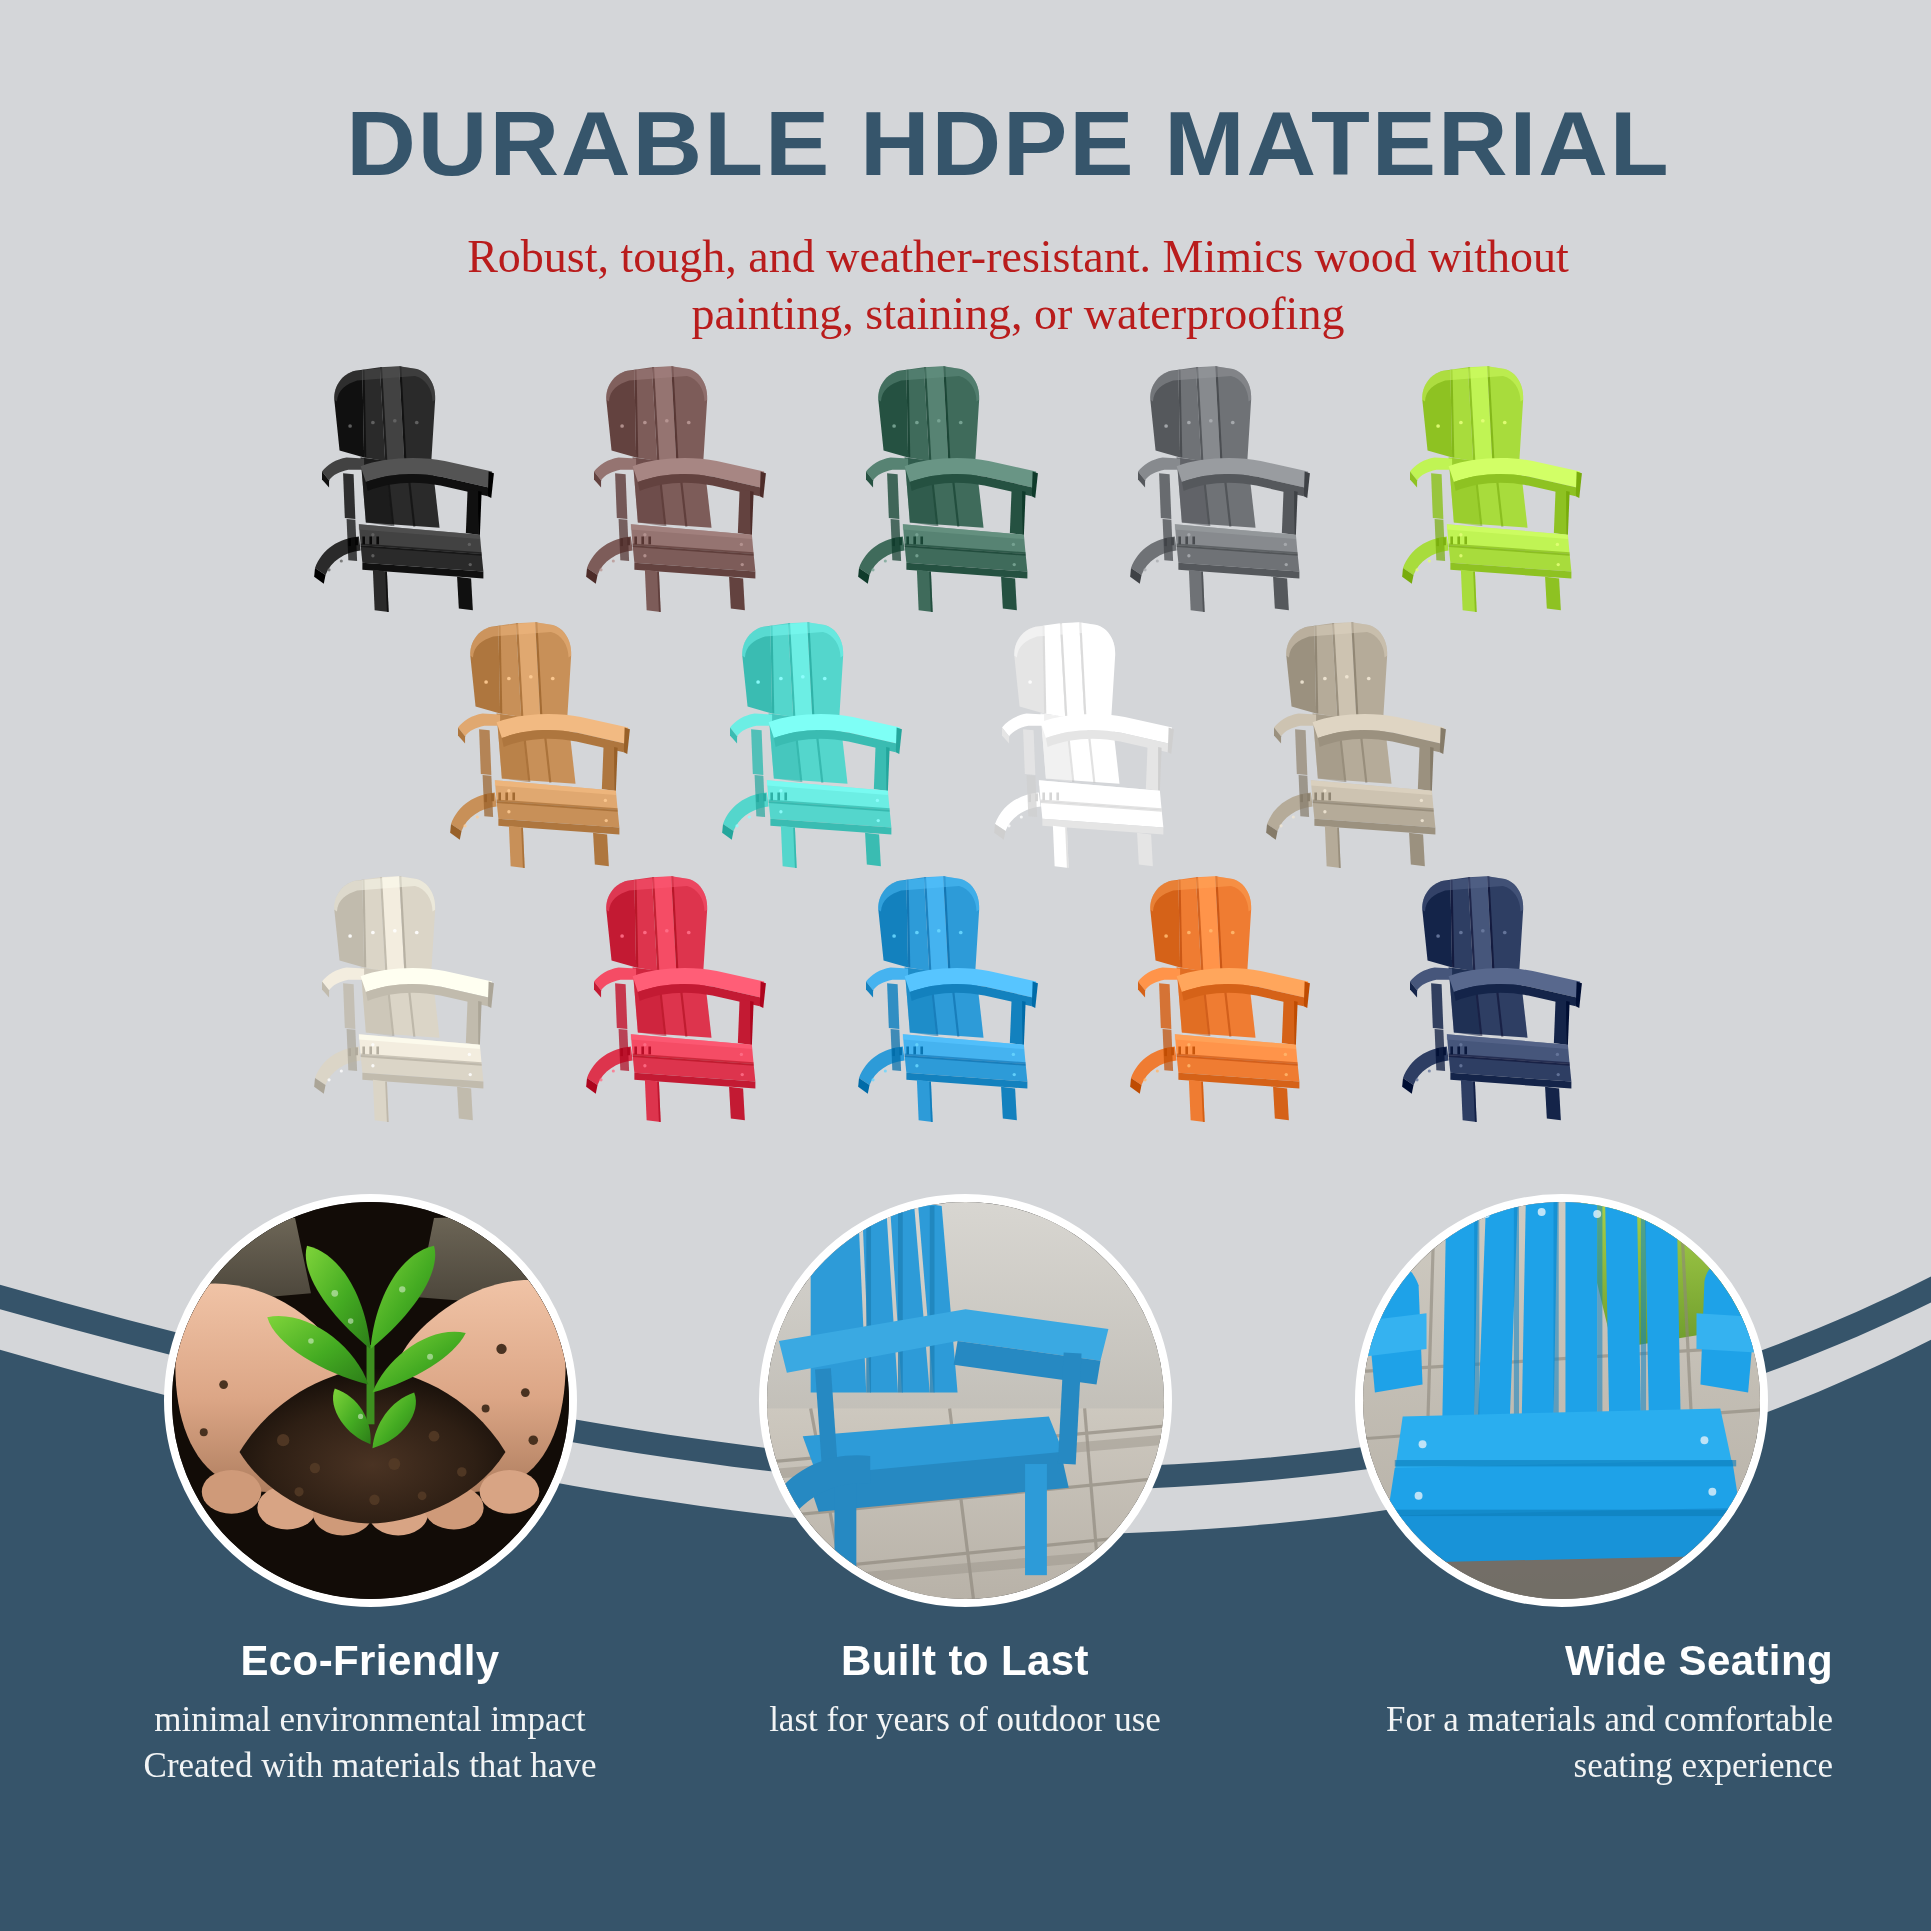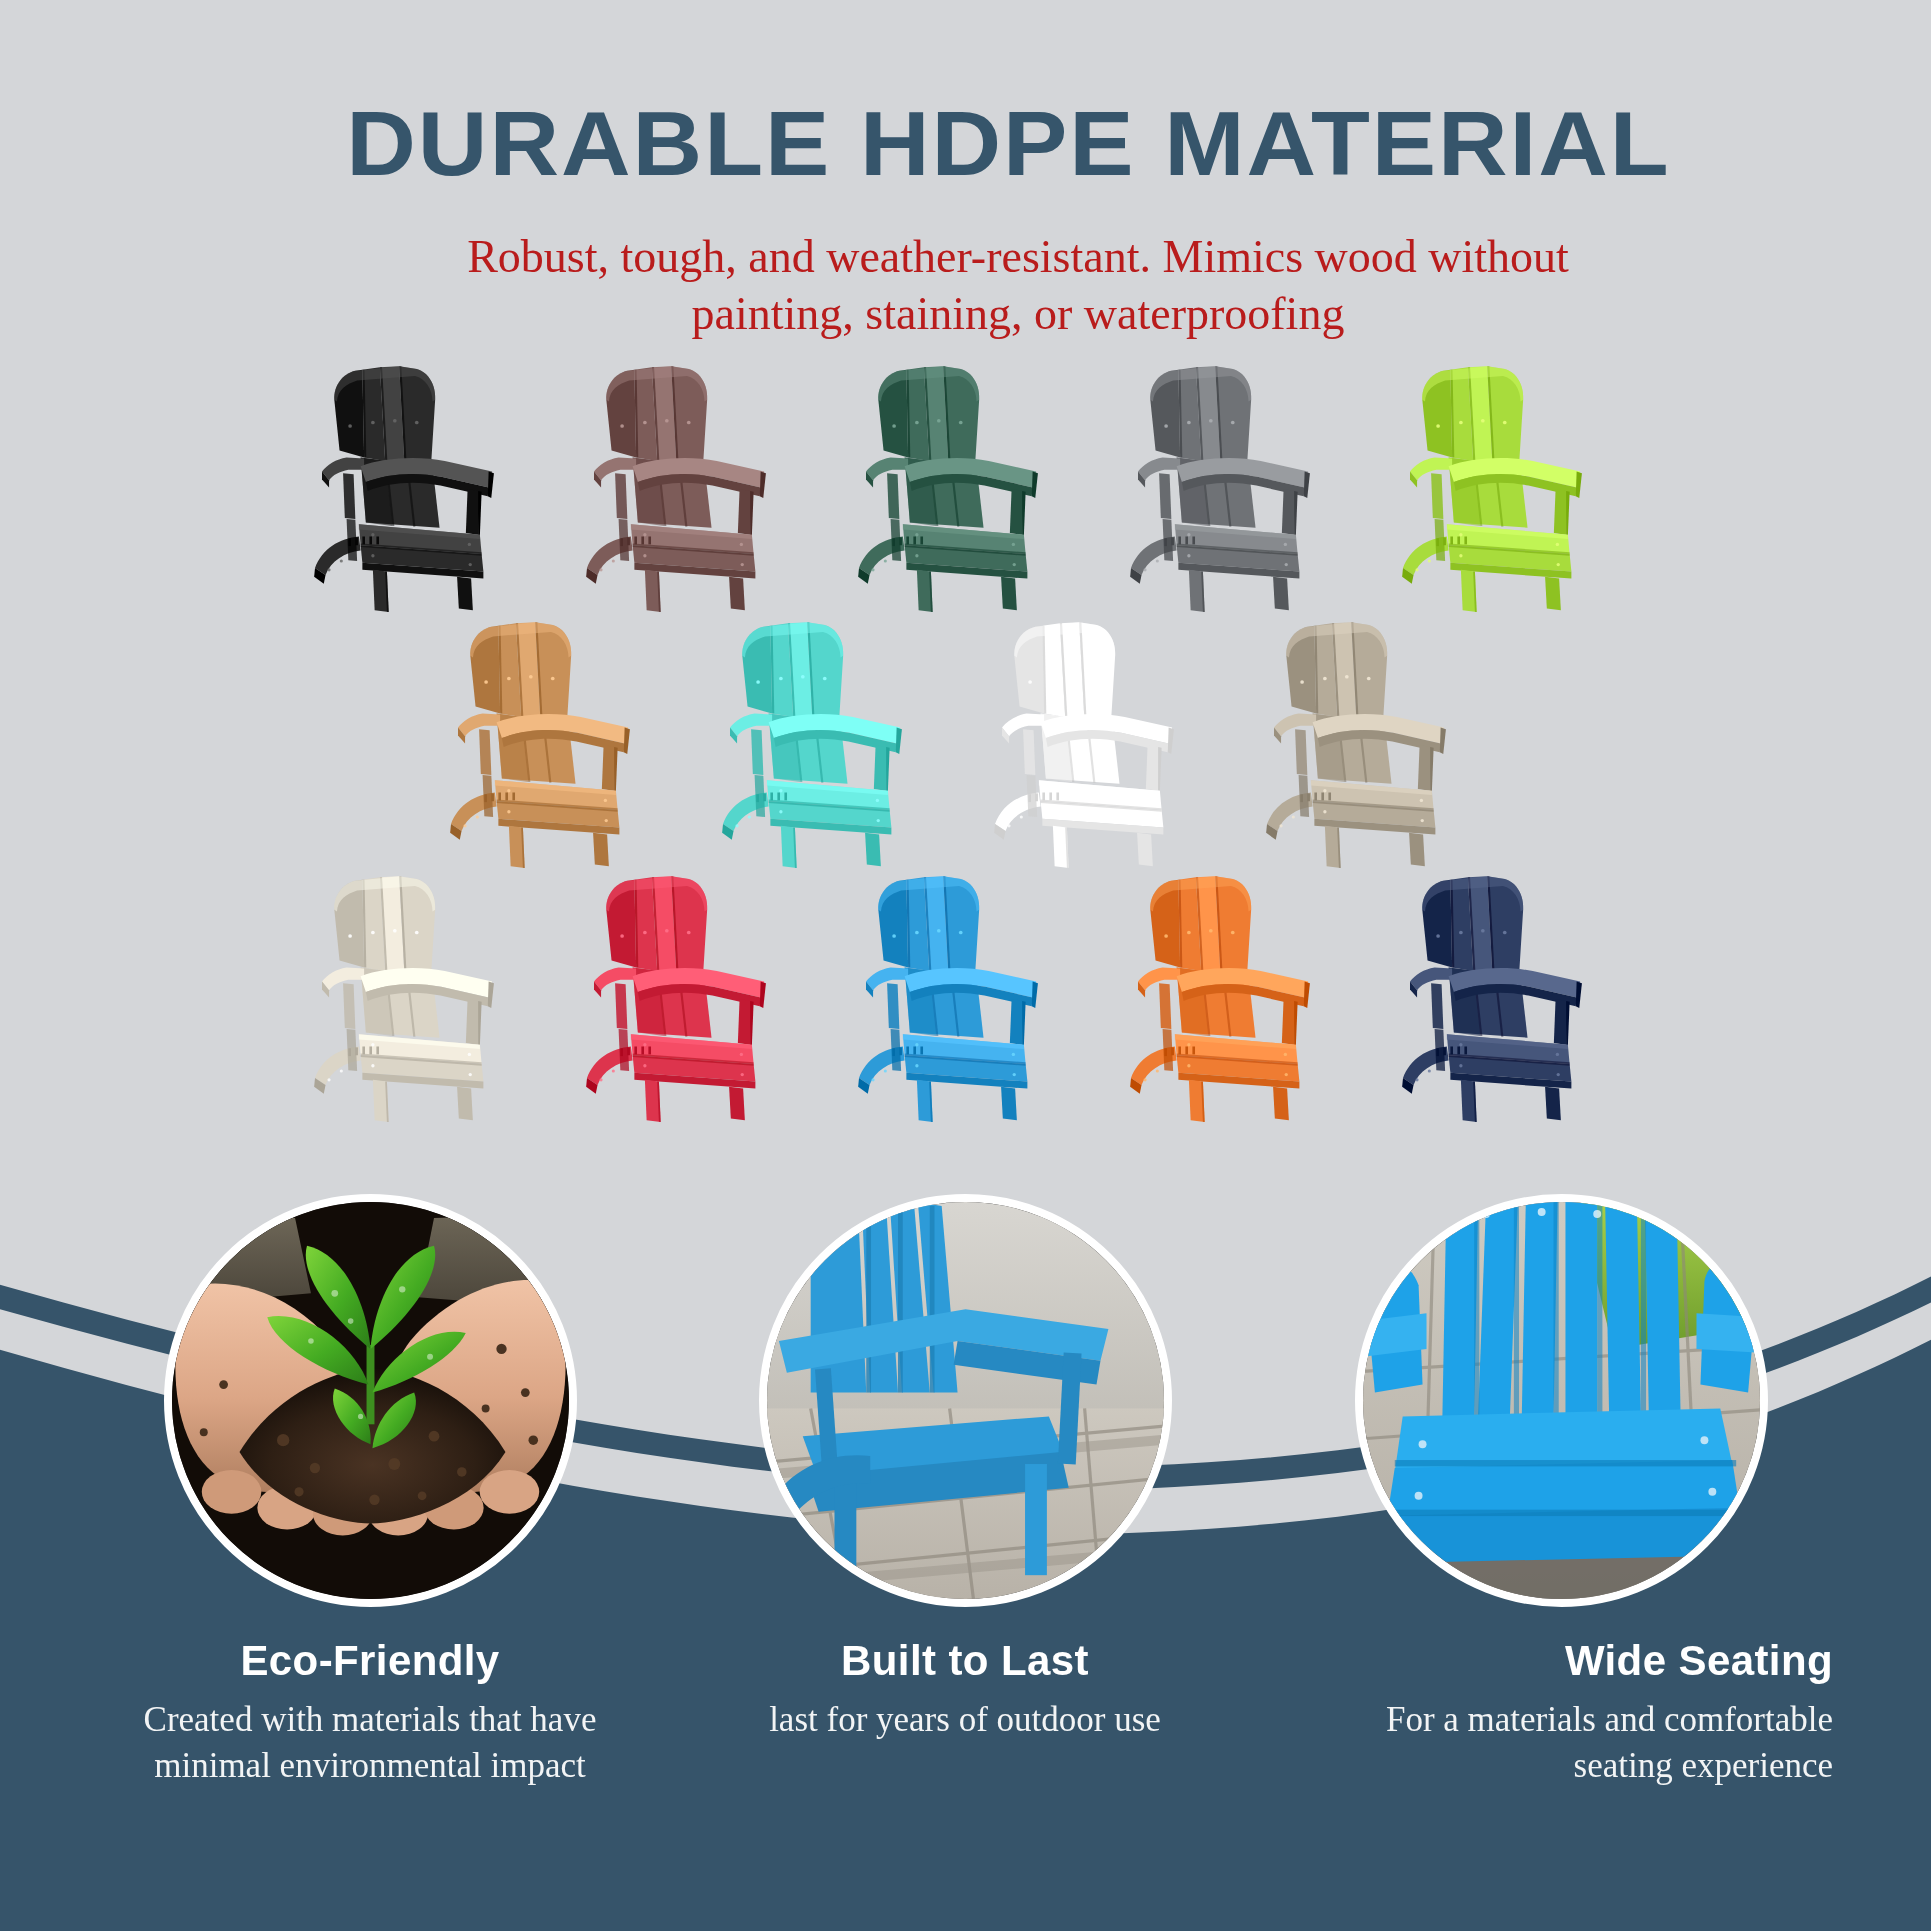--- a/index.html
+++ b/index.html
@@ -1377,22 +1377,22 @@
               <circle cx="90" cy="60" r="1.4"></circle>
             <circle cx="116" cy="44" r="1.6"></circle>
               <circle cx="70" cy="70" r="1.4"></circle>
             <circle cx="130" cy="78" r="1.5"></circle>
               <circle cx="95" cy="108" r="1.3"></circle>
           </g>
         </svg>
       </div>
       <div class="f-title">Eco-Friendly</div>
       <div class="f-desc">
+        <div>minimal environmental impact</div>
         <div>Created with materials that have</div>
-        <div>minimal environmental impact</div>
       </div>
     </div>
 
     <div class="feature f2" style="top:0;">
       <div class="circle">
         <svg viewBox="0 0 200 200">
           <defs>
             <linearGradient id="wallG" x1="0" y1="0" x2="0" y2="1">
               <stop offset="0%" stop-color="#d8d6d1"></stop>
               <stop offset="100%" stop-color="#c2bfb8"></stop>

